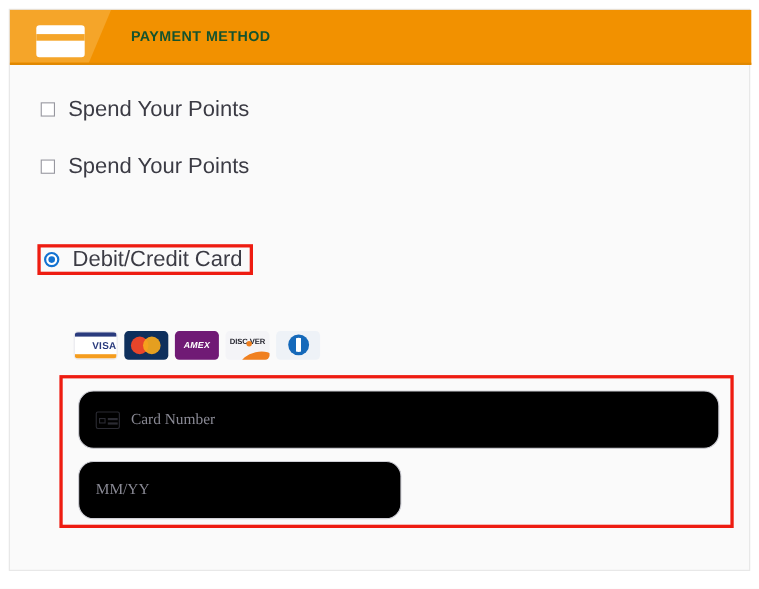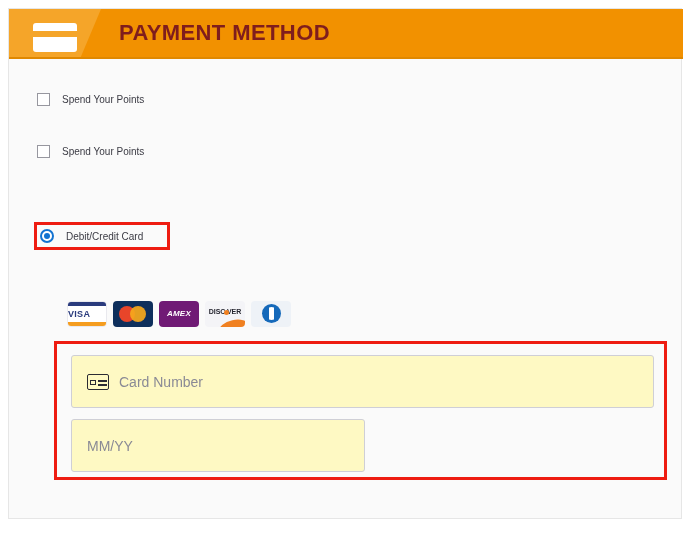--- a/index.html
+++ b/index.html
@@ -63,22 +63,22 @@
     width: 44px;
     height: 6px;
     background: #f5a529;
   }
   .header-title {
     position: absolute;
     left: 110px;
     top: 0;
     height: 48px;
     line-height: 48px;
-    color: #7f1d1d;
-    font-size: 22px;
+    color: #14532d;
+    font-size: 13px;
     font-weight: bold;
     letter-spacing: 0.4px;
     white-space: nowrap;
   }
 
   
   .panel-body {
     position: absolute;
     left: 0;
     top: 50px;
@@ -92,21 +92,21 @@
     align-items: center;
     height: 22px;
   }
   .option-row.r1 { left: 28px; top: 29px; }
   .option-row.r2 { left: 28px; top: 81px; }
   .option-row.r3 { left: 28px; top: 125px; }
   .option-row.r4 {
     left: 25px;
     top: 163px;
     height: 28px;
-    padding: 0 24px 0 3px;
+    padding: 0 6px 0 3px;
     border: 3px solid #ee1c11;
     box-sizing: border-box;
   }
 
   .checkbox-box {
     width: 13px;
     height: 13px;
     border: 1px solid #97979f;
     background: #ffffff;
     box-sizing: border-box;
@@ -130,21 +130,21 @@
     position: absolute;
     left: 2px;
     top: 2px;
     width: 6px;
     height: 6px;
     border-radius: 50%;
     background: #1272d1;
   }
   .option-label {
     margin-left: 12px;
-    font-size: 10px;
+    font-size: 20px;
     color: #3b3b44;
     white-space: nowrap;
   }
 
   .note-text {
     position: absolute;
     left: 57px;
     top: 200px;
     font-size: 14px;
     color: #e02b1c;
@@ -169,21 +169,21 @@
   }
   .brand-visa { background: #ffffff; border: 1px solid #e9e9ee; box-sizing: border-box; }
   .brand-visa .vtop {
     position: absolute; left: 0; top: 0; width: 100%; height: 4px; background: #2a3b7d;
   }
   .brand-visa .vbot {
     position: absolute; left: 0; bottom: 0; width: 100%; height: 4px; background: #f59d1f;
   }
   .brand-visa .vtext {
     position: absolute; left: 0; top: 7px; width: 100%;
-    text-align: left; font-size: 9px; font-weight: bold;
+    text-align: right; font-size: 9px; font-weight: bold;
     color: #2a3b7d; letter-spacing: 0.3px;
   }
 
   .brand-mc { background: #0e2f5c; }
   .brand-mc .c1, .brand-mc .c2 {
     position: absolute; top: 5px; width: 16px; height: 16px; border-radius: 50%;
   }
   .brand-mc .c1 { left: 6px; background: #e8452a; }
   .brand-mc .c2 { left: 17px; background: #f5a81c; opacity: 0.93; }
 
@@ -225,24 +225,25 @@
     position: absolute;
     left: 45px;
     top: 282px;
     width: 613px;
     height: 139px;
     border: 3px solid #ee1c11;
     box-sizing: border-box;
   }
   .field {
     position: absolute;
-    background: #fef9c3;
+    background: #000000;
     border: 1px solid #cfcfd6;
-    border-radius: 3px;
-    box-sizing: border-box;
+    border-radius: 14px;
+    box-sizing: border-box;
+    font-family: Liberation Serif, serif;
   }
   .field-cardnumber { left: 14px; top: 11px; width: 583px; height: 53px; }
   .field-expiry     { left: 14px; top: 75px; width: 294px; height: 53px; }
   .field-cvv        { left: 324px; top: 75px; width: 273px; height: 53px; }
 
   .field-placeholder {
     position: absolute;
     top: 0;
     height: 100%;
     display: flex;

